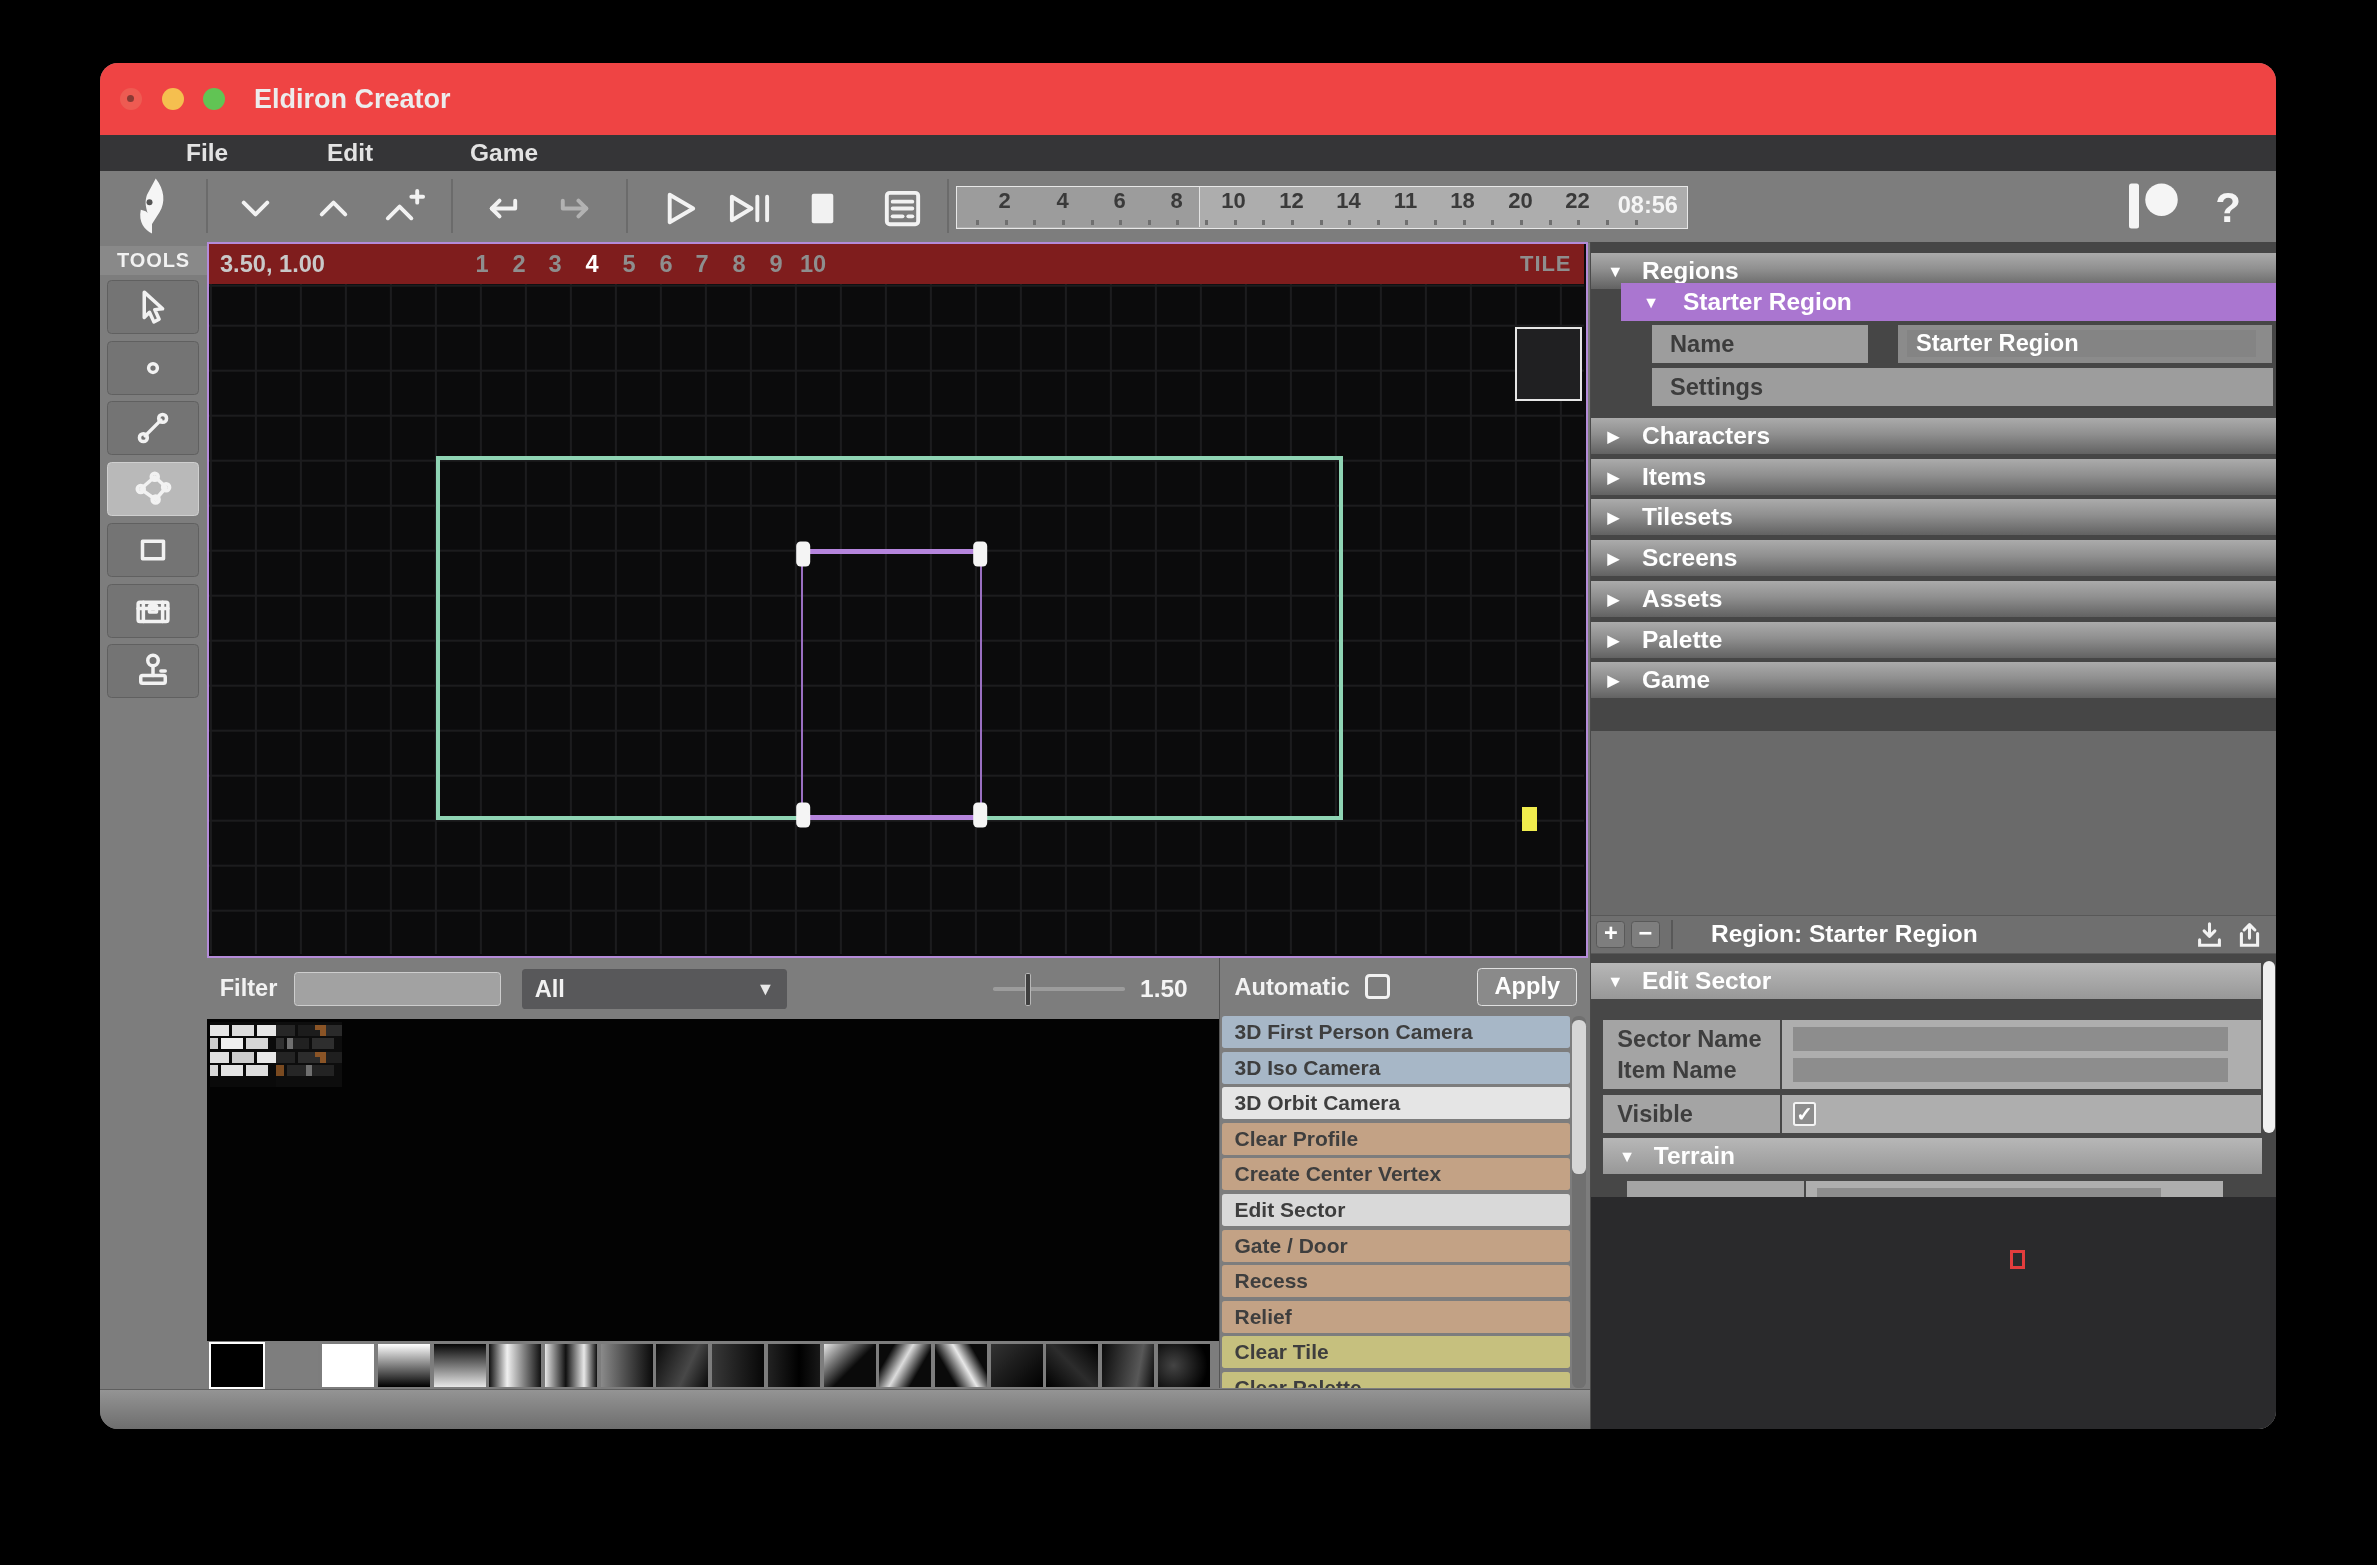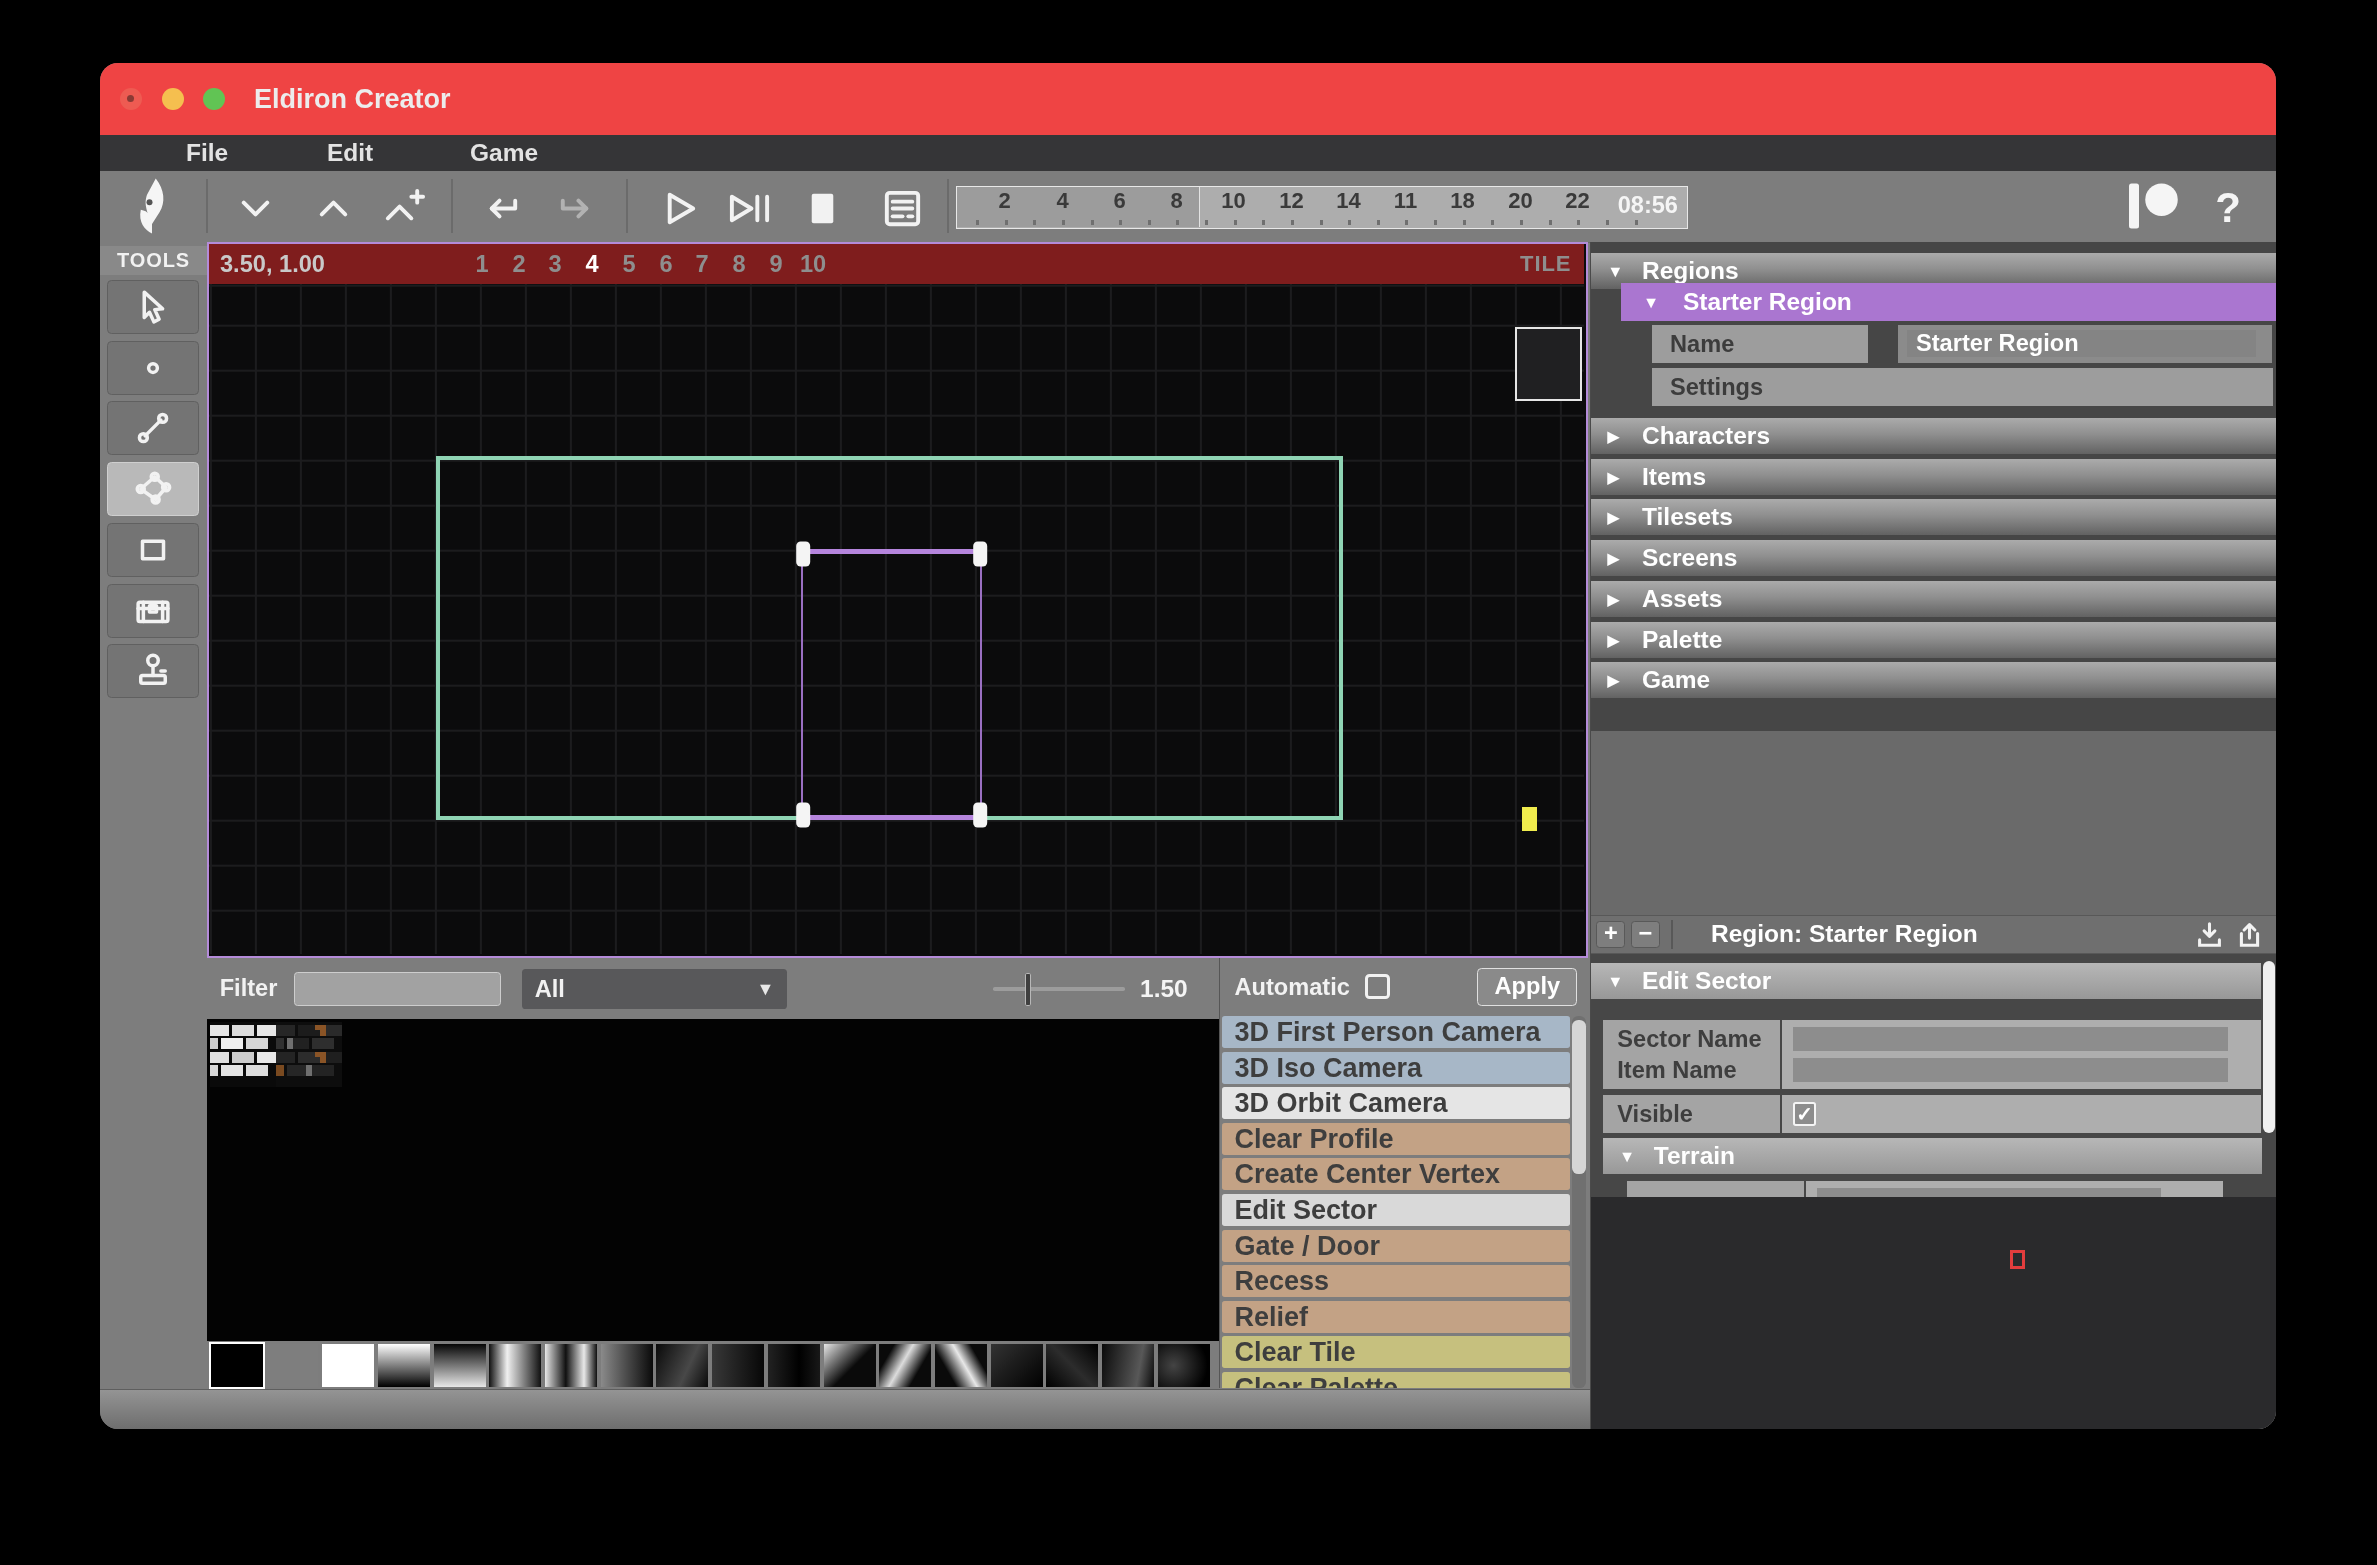--- a/index.html
+++ b/index.html
@@ -85,21 +85,21 @@
   #footer{left:0;top:1326px;width:1490px;height:41px;background:linear-gradient(#949494,#6d6d6d);
     border-top:1.8px solid #5e5e5e;border-bottom-left-radius:18px;}
   
   #cmdpanel{left:1119px;top:895px;width:371px;height:430px;background:#7d7d7d;border-left:1.8px solid #565656;}
   #auto-label{position:absolute;left:14.5px;top:0;line-height:58px;font-size:23.6px;font-weight:bold;color:#f2f2f2;}
   #auto-checkbox{position:absolute;left:145px;top:16.3px;width:25px;height:25px;border:3.6px solid #f2f2f2;border-radius:4.5px;}
   #apply-btn{position:absolute;right:12.7px;top:10px;width:100px;height:38px;background:#8a8a8a;
     border:1.8px solid #e0e0e0;border-radius:4.5px;text-align:center;line-height:34px;font-size:23.6px;font-weight:bold;color:#fff;}
   #cmdlist{position:absolute;left:1.8px;top:58px;width:350px;height:372px;overflow:hidden;}
   .cmd-item{width:348px;height:32px;margin-bottom:3.6px;border-radius:2.7px;
-    font-size:27px;font-weight:bold;color:#3e3e3e;line-height:32px;padding-left:12.7px;}
+    font-size:21px;font-weight:bold;color:#3e3e3e;line-height:32px;padding-left:12.7px;}
   #cmd-scroll-track{position:absolute;left:352px;top:58px;width:13.6px;height:372px;background:#707070;border-radius:6.3px;}
   #cmd-scroll-thumb{position:absolute;left:0;top:3.6px;width:13.6px;height:154px;background:#d6d6d6;border-radius:6.3px;}
   
   #rightpanel{left:1490px;top:179px;width:686px;height:1187px;background:#6a6a6a;border-left:1.8px solid #4a4a4a;}
   #sections-bg{position:absolute;left:0;top:0;width:686px;height:489px;background:#464646;}
   .section-header{position:absolute;left:0;width:686px;height:36px;
     background:linear-gradient(180deg,#ababab,#8f8f8f 45%,#626262);}
   .section-header .arrow, .purple-row .arrow, .subsec .arrow{position:absolute;left:16.3px;top:0;line-height:36px;font-size:16.3px;color:#fff;}
   .section-header .lbl{position:absolute;left:51px;top:0;line-height:36px;font-size:24.5px;font-weight:bold;color:#fff;}
   .purple-row{position:absolute;left:30px;top:41px;width:656px;height:38px;background:#aa76d0;}

